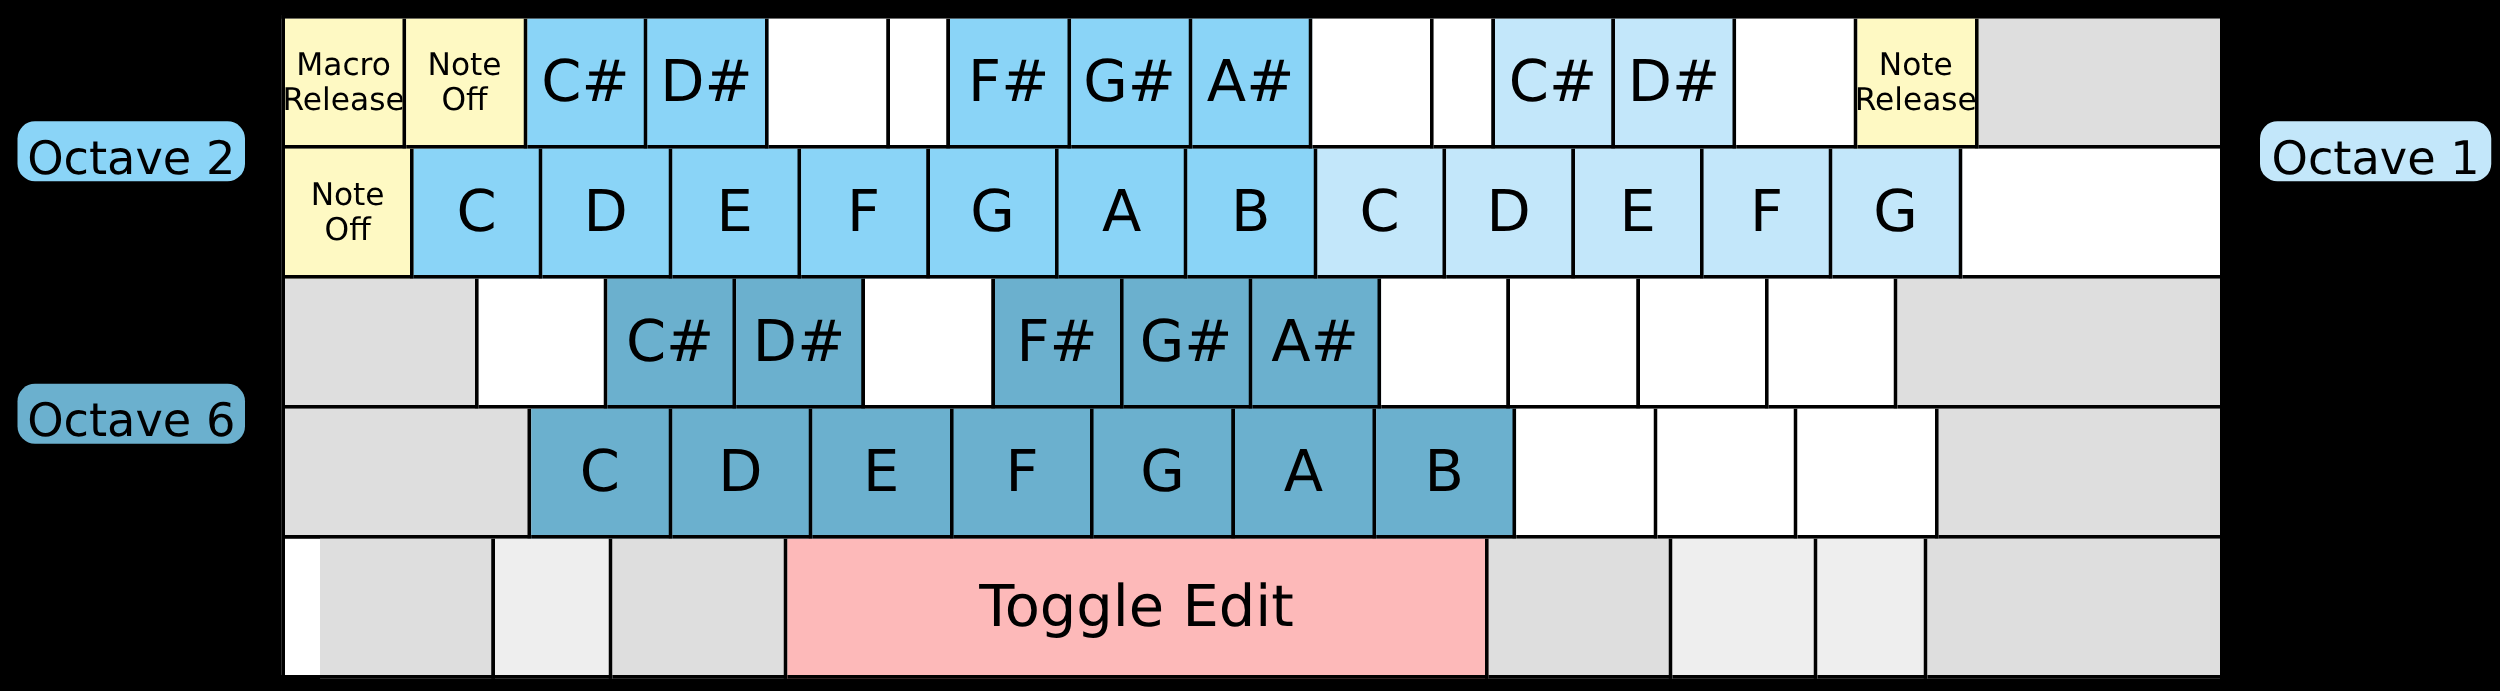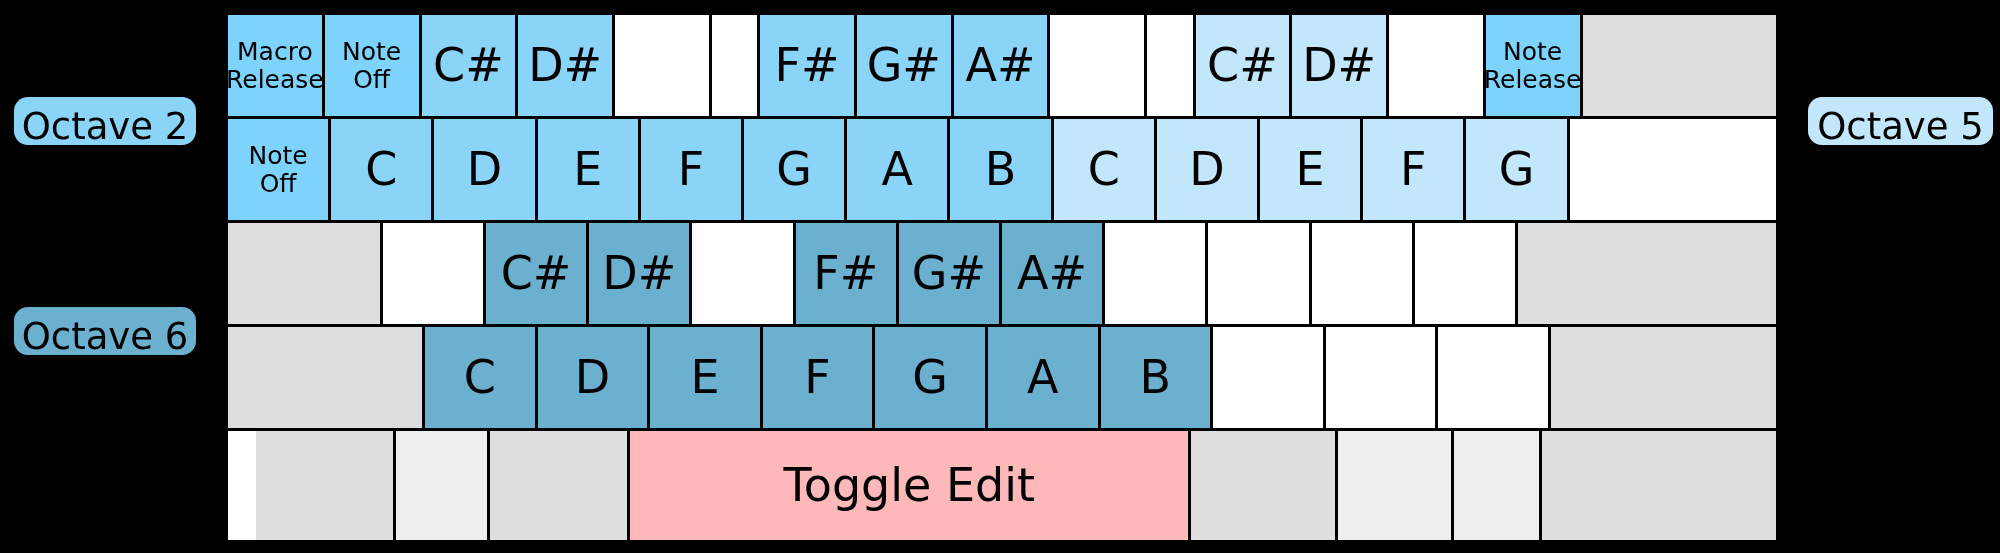--- a/index.html
+++ b/index.html
@@ -76,34 +76,34 @@
     line-height: 1.1;
     padding: 0 2px;
   }
   .key.blank { }
   .key.noborder-r { border-right: none; }
 
   
   .c-white   { background: #ffffff; }
   .c-grey    { background: #dedede; }
   .c-grey-lt { background: #eeeeee; }
-  .c-yellow  { background: #7dd3fc; }
+  .c-yellow  { background: #fef9c3; }
   .c-blue2   { background: #8AD4F7; }
   .c-blue3   { background: #C3E7FA; }
   .c-blue1   { background: #6BB0CE; }
   .c-pink    { background: #FDB9B9; }
 </style>
 </head>
 <body>
 
 <div class="octave-pill" id="octave-left-2">Octave 2</div>
 
 <div class="octave-pill" id="octave-left-1">Octave 6</div>
 
-<div class="octave-pill" id="octave-right-3">Octave 5</div>
+<div class="octave-pill" id="octave-right-3">Octave 1</div>
 
 <div id="keyboard-grid">
   <div class="key-row" id="row-0" style="grid-template-columns: 2fr 2fr 2fr 2fr 2fr 1fr 2fr 2fr 2fr 2fr 1fr 2fr 2fr 2fr 2fr 4fr;">
       <div class="key c-yellow small" style="grid-column: auto;">
         <span>Macro<br>Release</span>
       </div>
       <div class="key c-yellow small" style="grid-column: auto;">
         <span>Note<br>Off</span>
       </div>
       <div class="key c-blue2" style="grid-column: auto;">

